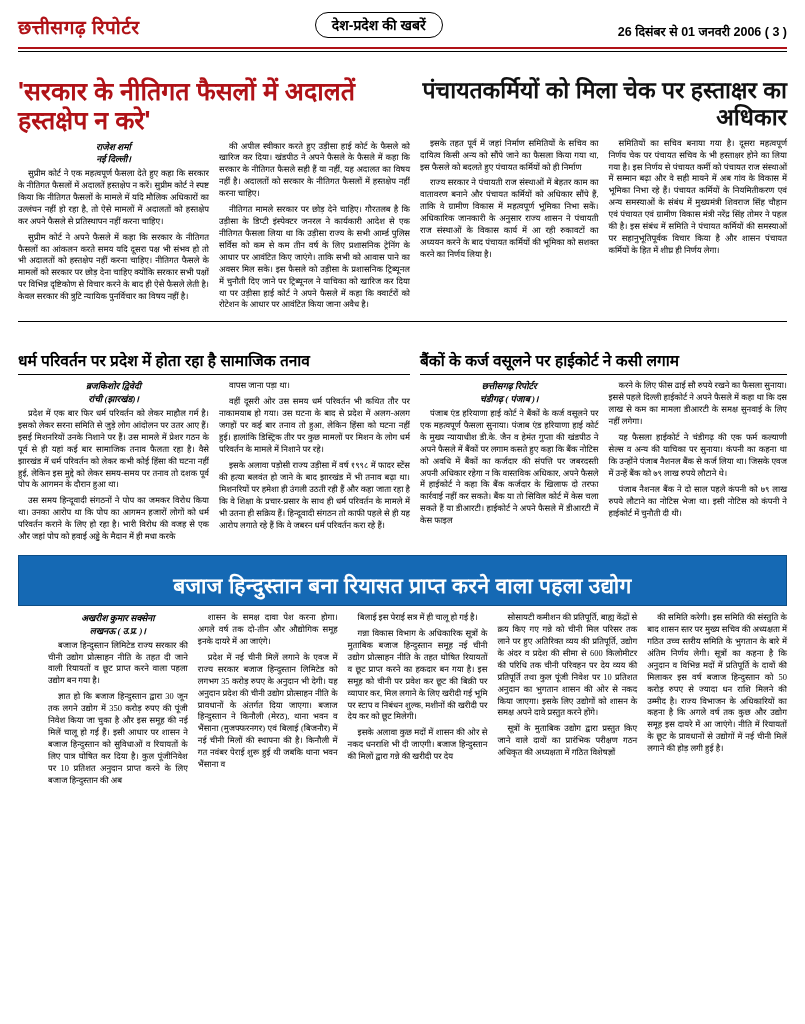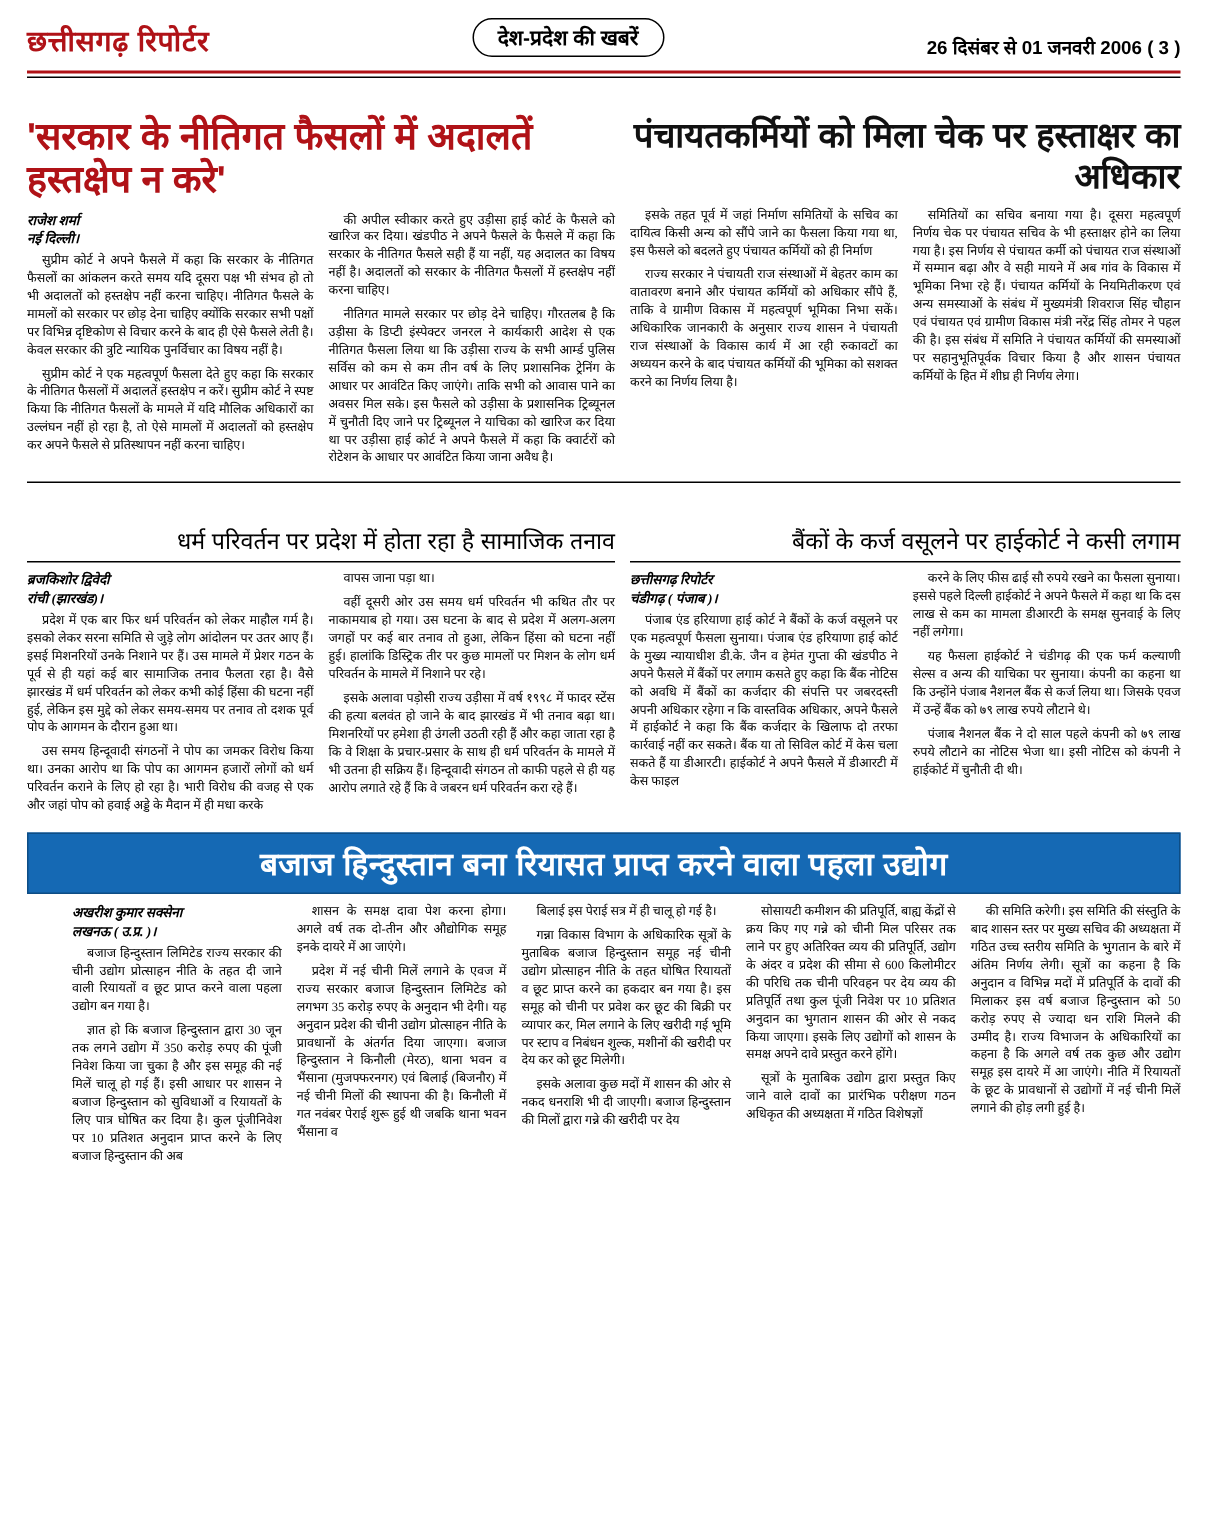--- a/index.html
+++ b/index.html
@@ -48,21 +48,21 @@
   .rule-thin{border:0;border-top:1px solid #000;margin:1.5px 0 0 0;}
 
   
   .body-col{
     font-size:8.4px;line-height:1.42;
     text-align:justify;
     hyphens:none;
   }
   .body-col p{margin:0 0 4px 0;text-indent:10px;}
   .byline{
-    font-weight:bold;font-size:9px;
+    text-align:center;font-weight:bold;font-size:9px;
     font-style:italic;margin:0 0 2px 0;
   }
   .byline .place{display:block;font-style:italic;font-size:9px;}
 
   
   .lead{
     display:flex;gap:10px;margin-top:23px;
   }
   .lead-left{width:392px;}
   .lead-right{flex:1;}
@@ -78,30 +78,30 @@
     font-size:23px;line-height:1.2;
     text-align:right;margin:2px 0 6px 0;
   }
   .cols2{display:flex;gap:10px;}
   .cols2 > div{flex:1;}
   .cols3{display:flex;gap:10px;margin-left:30px;}
   .cols3 > div{flex:1;}
   .sec-rule-double{border:0;border-top:1px solid #000;margin:2px 0 5px 0;}
   .sec-head{
     font-family:"Liberation Sans", sans-serif;
-    font-weight:normal;font-size:15.5px;
-    text-align:right;margin:4px 0 3px 0;
+    font-weight:bold;font-size:15.5px;
+    text-align:left;margin:4px 0 3px 0;
   }
 
   
   .banner{
     margin:8px 0 6px 0;
     background:#1569b4;
     border:1px solid #0d4d85;
-    padding:5px 6px 6px 6px;
+    padding:15px 6px 6px 6px;
     text-align:center;
   }
   .banner span{
     font-family:"Liberation Sans", sans-serif;
     font-weight:bold;font-size:21px;color:#ffffff;
     letter-spacing:.3px;
   }
   .mid-rule{border:0;border-top:1px solid #000;margin:6px 0 6px 0;}
 </style>
 </head>
@@ -122,22 +122,22 @@
   <div class="lead">
 
     <div class="lead-left">
       <div class="headline-main">'सरकार के नीतिगत फैसलों में अदालतें हस्तक्षेप न करे'</div>
       <div class="cols2">
         <div class="body-col">
           <div class="byline">
             <span>राजेश शर्मा</span>
             <span class="place">नई दिल्ली।</span>
           </div>
-          <p>सुप्रीम कोर्ट ने अपने फैसले में कहा कि सरकार के नीतिगत फैसलों का आंकलन करते समय यदि दूसरा पक्ष भी संभव हो तो भी अदालतों को हस्तक्षेप नहीं करना चाहिए। नीतिगत फैसले के मामलों को सरकार पर छोड़ देना चाहिए क्योंकि सरकार सभी पक्षों पर विभिन्न दृष्टिकोण से विचार करने के बाद ही ऐसे फैसले लेती है। केवल सरकार की त्रुटि न्यायिक पुनर्विचार का विषय नहीं है।</p>
-            <p>सुप्रीम कोर्ट ने एक महत्वपूर्ण फैसला देते हुए कहा कि सरकार के नीतिगत फैसलों में अदालतें हस्तक्षेप न करें। सुप्रीम कोर्ट ने स्पष्ट किया कि नीतिगत फैसलों के मामले में यदि मौलिक अधिकारों का उल्लंघन नहीं हो रहा है, तो ऐसे मामलों में अदालतों को हस्तक्षेप कर अपने फैसले से प्रतिस्थापन नहीं करना चाहिए।</p>
+          <p>सुप्रीम कोर्ट ने एक महत्वपूर्ण फैसला देते हुए कहा कि सरकार के नीतिगत फैसलों में अदालतें हस्तक्षेप न करें। सुप्रीम कोर्ट ने स्पष्ट किया कि नीतिगत फैसलों के मामले में यदि मौलिक अधिकारों का उल्लंघन नहीं हो रहा है, तो ऐसे मामलों में अदालतों को हस्तक्षेप कर अपने फैसले से प्रतिस्थापन नहीं करना चाहिए।</p>
+            <p>सुप्रीम कोर्ट ने अपने फैसले में कहा कि सरकार के नीतिगत फैसलों का आंकलन करते समय यदि दूसरा पक्ष भी संभव हो तो भी अदालतों को हस्तक्षेप नहीं करना चाहिए। नीतिगत फैसले के मामलों को सरकार पर छोड़ देना चाहिए क्योंकि सरकार सभी पक्षों पर विभिन्न दृष्टिकोण से विचार करने के बाद ही ऐसे फैसले लेती है। केवल सरकार की त्रुटि न्यायिक पुनर्विचार का विषय नहीं है।</p>
         </div>
         <div class="body-col">
           <p>की अपील स्वीकार करते हुए उड़ीसा हाई कोर्ट के फैसले को खारिज कर दिया। खंडपीठ ने अपने फैसले के फैसले में कहा कि सरकार के नीतिगत फैसले सही हैं या नहीं, यह अदालत का विषय नहीं है। अदालतों को सरकार के नीतिगत फैसलों में हस्तक्षेप नहीं करना चाहिए।</p>
             <p>नीतिगत मामले सरकार पर छोड़ देने चाहिए। गौरतलब है कि उड़ीसा के डिप्टी इंस्पेक्टर जनरल ने कार्यकारी आदेश से एक नीतिगत फैसला लिया था कि उड़ीसा राज्य के सभी आर्म्ड पुलिस सर्विस को कम से कम तीन वर्ष के लिए प्रशासनिक ट्रेनिंग के आधार पर आवंटित किए जाएंगे। ताकि सभी को आवास पाने का अवसर मिल सके। इस फैसले को उड़ीसा के प्रशासनिक ट्रिब्यूनल में चुनौती दिए जाने पर ट्रिब्यूनल ने याचिका को खारिज कर दिया था पर उड़ीसा हाई कोर्ट ने अपने फैसले में कहा कि क्वार्टरों को रोटेशन के आधार पर आवंटित किया जाना अवैध है।</p>
         </div>
       </div>
     </div>
 
     <div class="lead-right">
       <div class="headline-sub">पंचायतकर्मियों को मिला चेक पर हस्ताक्षर का अधिकार</div>

